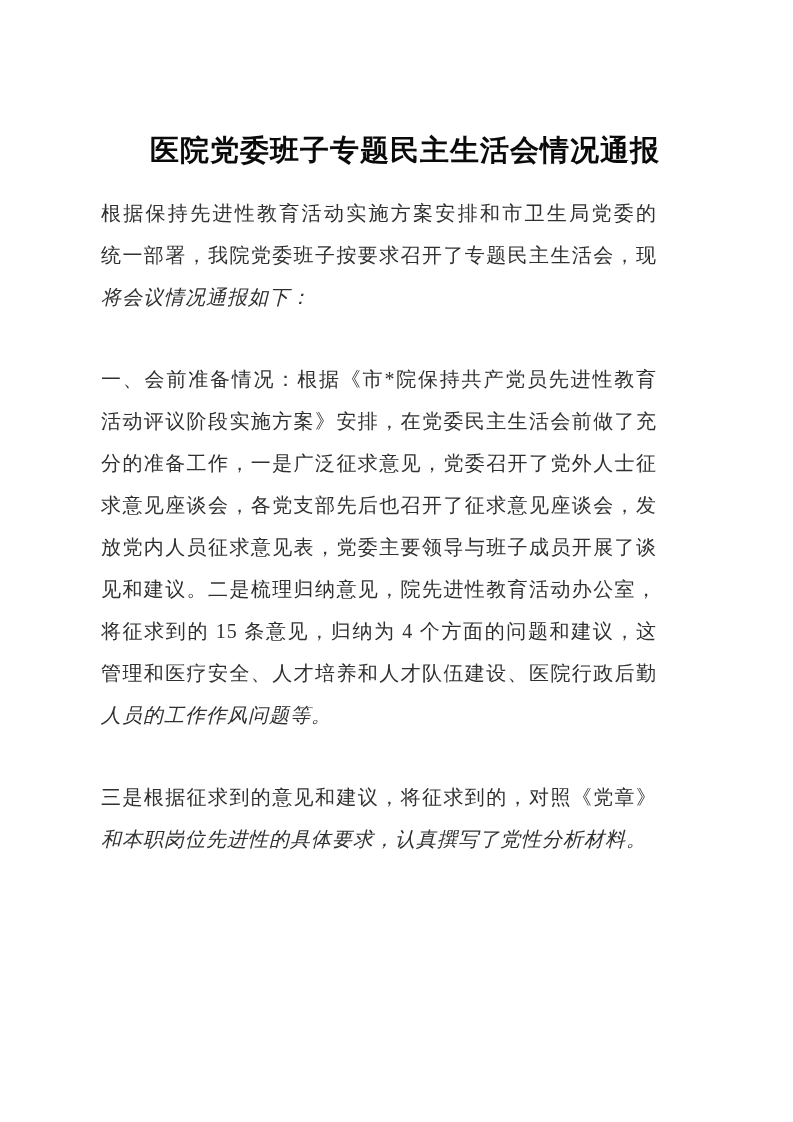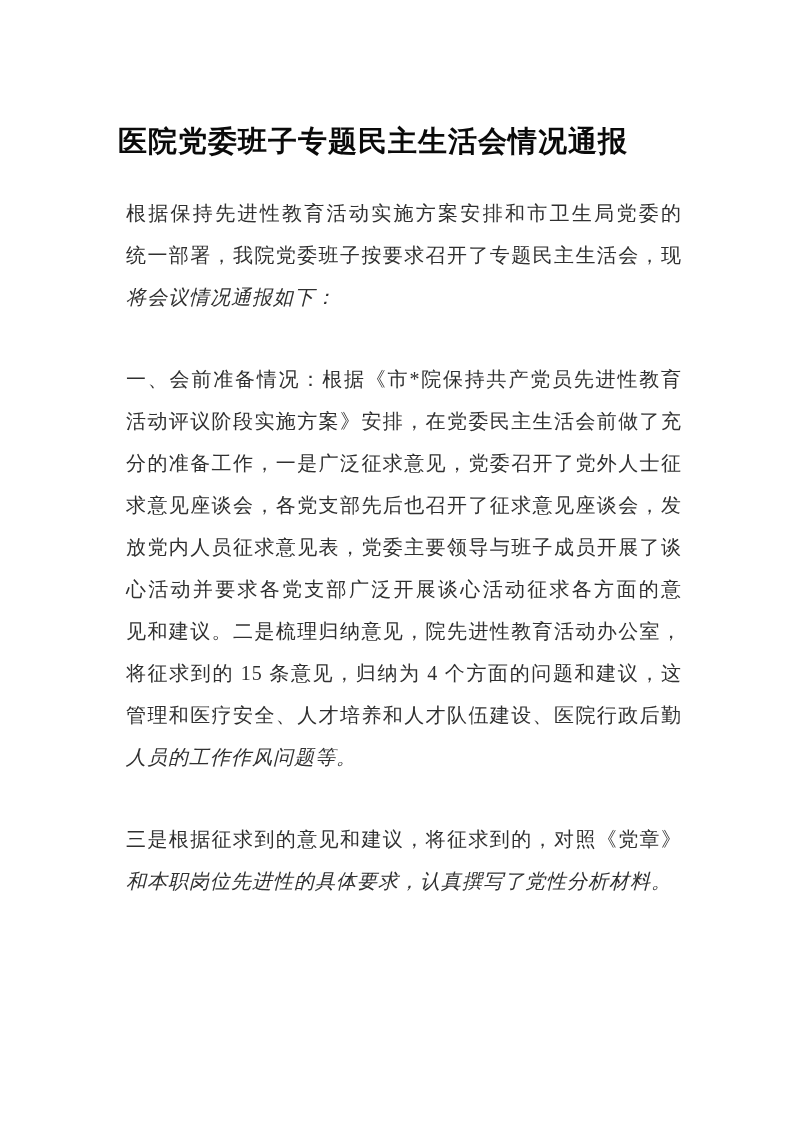--- a/index.html
+++ b/index.html
@@ -17,33 +17,33 @@
     position: relative;
     width: 793px;
     height: 1122px;
     background: #ffffff;
   }
   .doc-title {
     position: absolute;
     top: 120px;
     left: 118px;
     width: 556px;
-    margin: 0;
-    text-align: left;
+    margin: 9px;
+    text-align: center;
     font-size: 29px;
     line-height: 42px;
     font-weight: bold;
     letter-spacing: 1px;
     color: #0a0a0a;
     white-space: nowrap;
   }
   .doc-body {
     position: absolute;
     top: 192px;
-    left: 126px;
+    left: 101px;
     width: 556px;
     color: #303030;
     font-size: 20px;
   }
   .para {
     margin: 0 0 40px 0;
     padding: 0;
   }
   .line {
     height: 42px;
@@ -72,21 +72,20 @@
       <div class="line">统一部署，我院党委班子按要求召开了专题民主生活会，现</div>
       <div class="line last">将会议情况通报如下：</div>
     </div>
 
     <div class="para">
       <div class="line">一、会前准备情况：根据《市*院保持共产党员先进性教育</div>
       <div class="line">活动评议阶段实施方案》安排，在党委民主生活会前做了充</div>
       <div class="line">分的准备工作，一是广泛征求意见，党委召开了党外人士征</div>
       <div class="line">求意见座谈会，各党支部先后也召开了征求意见座谈会，发</div>
       <div class="line">放党内人员征求意见表，党委主要领导与班子成员开展了谈</div>
-      <div class="line">心活动并要求各党支部广泛开展谈心活动征求各方面的意</div>
       <div class="line">见和建议。二是梳理归纳意见，院先进性教育活动办公室，</div>
       <div class="line">将征求到的 15 条意见，归纳为 4 个方面的问题和建议，这</div>
       <div class="line">管理和医疗安全、人才培养和人才队伍建设、医院行政后勤</div>
       <div class="line last">人员的工作作风问题等。</div>
     </div>
 
     <div class="para">
       <div class="line">三是根据征求到的意见和建议，将征求到的，对照《党章》</div>
       <div class="line last">和本职岗位先进性的具体要求，认真撰写了党性分析材料。</div>
     </div>

